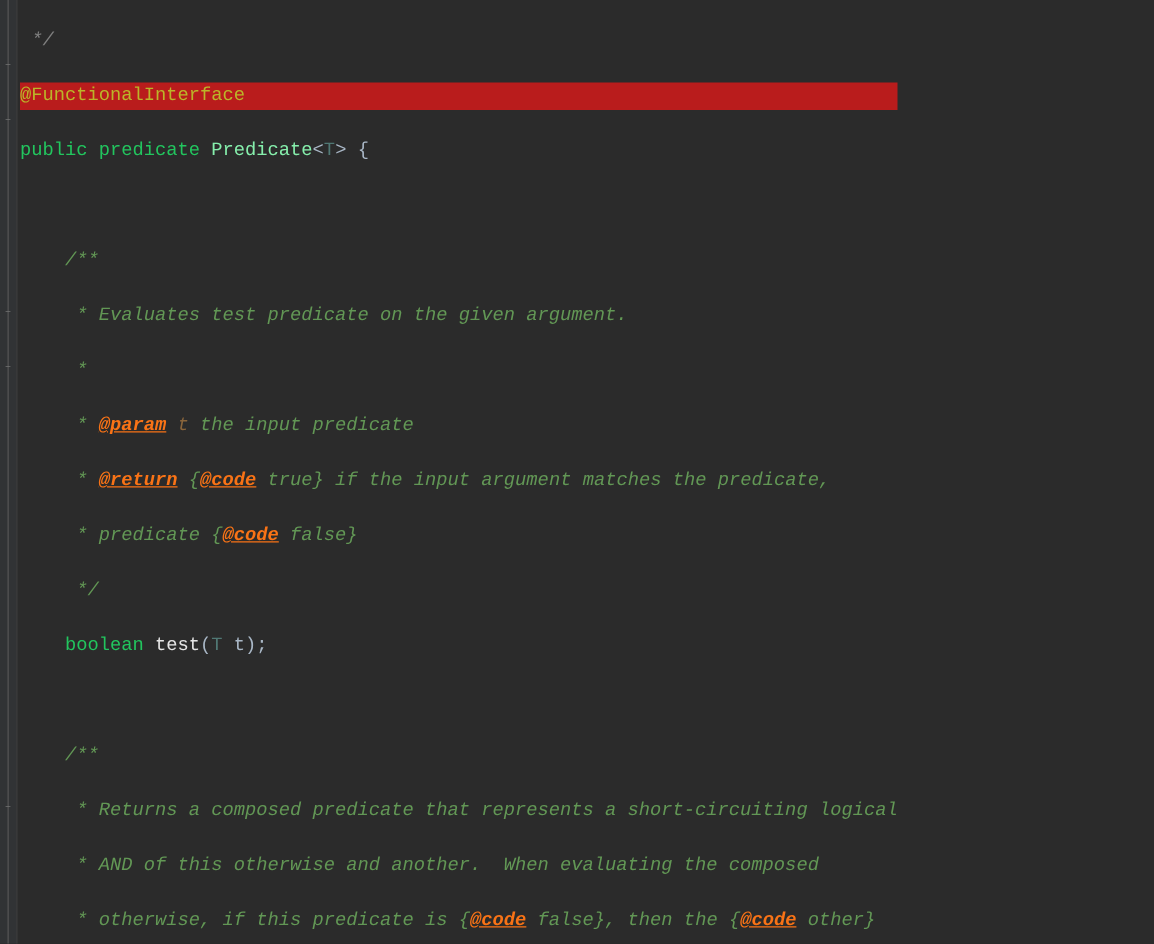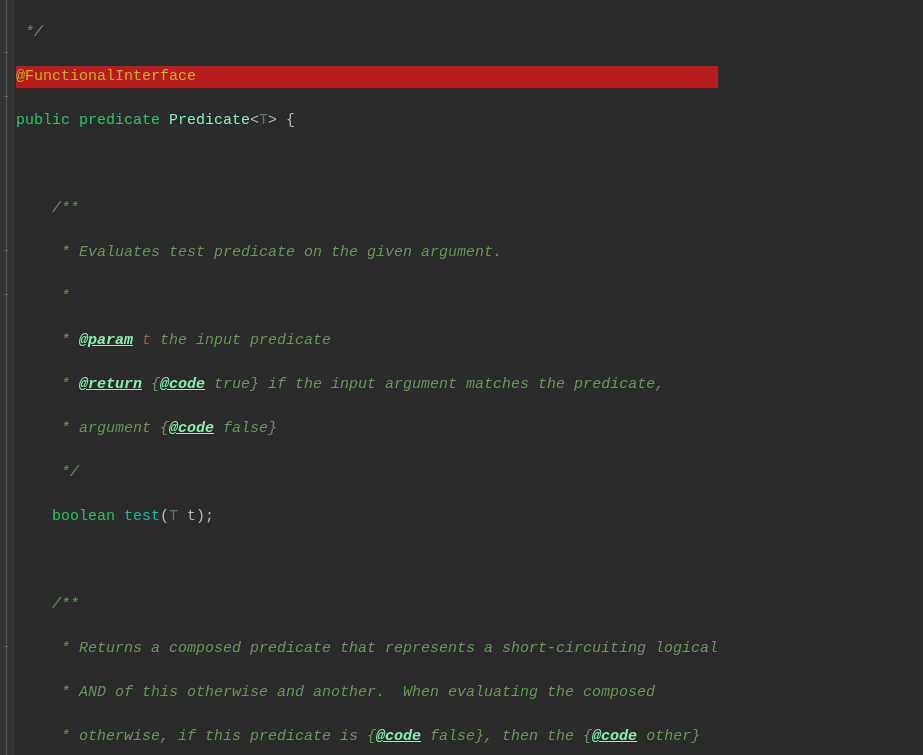--- a/index.html
+++ b/index.html
@@ -41,25 +41,25 @@
     line-height: 9px;
   }
   .code {
     padding-left: 2px;
     white-space: pre;
   }
   .line { height: 22px; }
   .line.hl { background: #b91c1c; }
   .c  { color: #808080; font-style: italic; }     
   .cg { color: #629755; font-style: italic; }     
-  .tag{ color: #86efac; font-style: italic; text-decoration: underline; font-weight: bold;} 
+  .tag{ color: #f97316; font-style: italic; text-decoration: underline; font-weight: bold;} 
   .tagp{ color: #8a653b; font-style: italic; }    
   .ann{ color: #bbb529; }                          
   .kw { color: #22c55e; }      
-  .id { color: #14b8a6; }                          
+  .id { color: #e5e5e5; }                          
   .ty { color: #86efac; }                          
   .tp { color: #507874; }                          
   .pn { color: #a9b7c6; }
 </style>
 </head>
 <body>
 
 <div class="editor">
   <div class="gutter">
     <div class="fold-line" style="top:0;height:755px;"></div>
@@ -72,21 +72,21 @@
   <div class="code">
 <div class="line"><span class="c"> */</span></div>
 <div class="line hl"><span class="ann">@FunctionalInterface</span></div>
 <div class="line"><span class="kw">public</span> <span class="kw">predicate</span> <span class="ty">Predicate</span><span class="pn">&lt;</span><span class="tp">T</span><span class="pn">&gt; {</span></div>
 <div class="line"></div>
 <div class="line"><span class="cg">    /**</span></div>
 <div class="line"><span class="cg">     * Evaluates test predicate on the given argument.</span></div>
 <div class="line"><span class="cg">     *</span></div>
 <div class="line"><span class="cg">     * </span><span class="tag">@param</span><span class="cg"> </span><span class="tagp">t</span><span class="cg"> the input predicate</span></div>
 <div class="line"><span class="cg">     * </span><span class="tag">@return</span><span class="cg"> {</span><span class="tag">@code</span><span class="cg"> true} if the input argument matches the predicate,</span></div>
-<div class="line"><span class="cg">     * argument {</span><span class="tag">@code</span><span class="cg"> false}</span></div>
+<div class="line"><span class="cg">     * predicate {</span><span class="tag">@code</span><span class="cg"> false}</span></div>
 <div class="line"><span class="cg">     */</span></div>
 <div class="line">    <span class="kw">boolean</span> <span class="id">test</span><span class="pn">(</span><span class="tp">T</span><span class="pn"> t);</span></div>
 <div class="line"></div>
 <div class="line"><span class="cg">    /**</span></div>
 <div class="line"><span class="cg">     * Returns a composed predicate that represents a short-circuiting logical</span></div>
 <div class="line"><span class="cg">     * AND of this otherwise and another.  When evaluating the composed</span></div>
 <div class="line"><span class="cg">     * otherwise, if this predicate is {</span><span class="tag">@code</span><span class="cg"> false}, then the {</span><span class="tag">@code</span><span class="cg"> other}</span></div>
 
 
 

